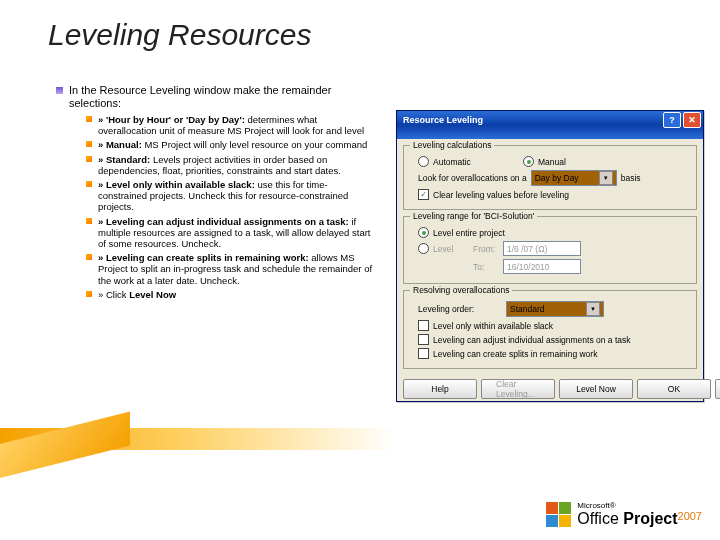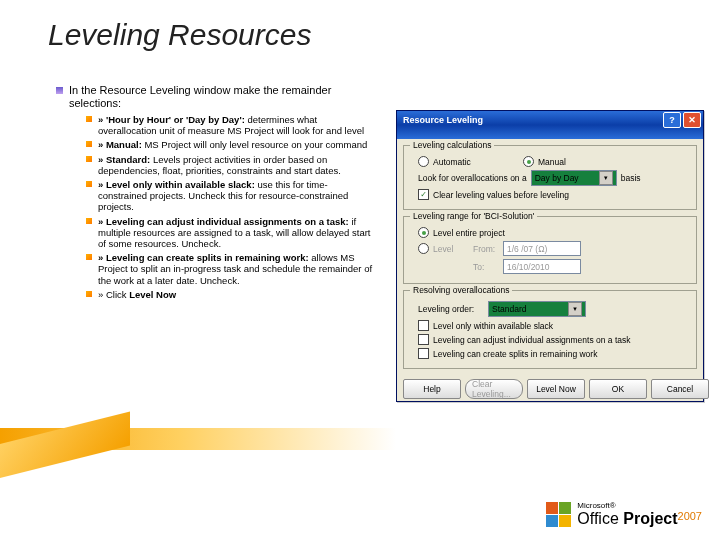--- a/index.html
+++ b/index.html
@@ -128,21 +128,21 @@
   }
   .radio { border-radius: 50%; }
   .radio.checked::after {
     content:""; width:4px; height:4px; border-radius:50%; background:#46a046;
   }
   .checkbox.checked::after {
     content:"✓"; font-size:8px; color:#2a7a2a; line-height:1;
   }
   .dropdown {
     border: 1px solid #7a8aa0;
-    background:#15803d;
+    background:#a16207;
     height: 14px;
     display:flex;
     align-items:center;
     padding: 0 3px;
     font-size:8.5px;
   }
   .dropdown .arrow {
     margin-left:auto;
     width:12px; height:12px;
     background:#d4d0c8;
@@ -164,26 +164,26 @@
     display:flex;
     justify-content:flex-start;
     gap:4px;
     padding: 4px 6px 6px 6px;
   }
   .btn {
     border:1px solid #888;
     background:linear-gradient(to bottom,#fff,#ddd);
     height:18px;
     min-width:44px;
-    padding:0 6px;
+    padding:0 14px;
     display:flex; align-items:center; justify-content:center;
     font-size:8.5px;
     border-radius:2px;
   }
-  .btn.disabled { color:#999;border-radius:9px; }
+  .btn.disabled { color:#999; }
 
   
   .footerbar {
     position:absolute;
     left:0; bottom:90px;
     width:720px; height:22px;
     background: linear-gradient(to right, #f5a000 0%, #ffd060 25%, #ffffff 55%);
   }
   .diag {
     position:absolute;
@@ -309,21 +309,21 @@
         <span class="label" style="width:30px;">To:</span>
         <span class="textfield" style="width:70px;">
             <span>16/10/2010</span>
           </span>
       </div>
     </div>
 
     <div class="groupbox">
       <span class="legend">Resolving overallocations</span>
       <div class="row">
-        <span style="width:70px;">Leveling order:</span>
+        <span style="width:88px;">Leveling order:</span>
         <span class="dropdown" style="width:90px;">
           <span>Standard</span>
           <span class="arrow">▾</span>
         </span>
       </div>
       <div class="row">
         <span class="checkbox"></span>
         <span>Level only within available slack</span>
       </div>
       <div class="row">

